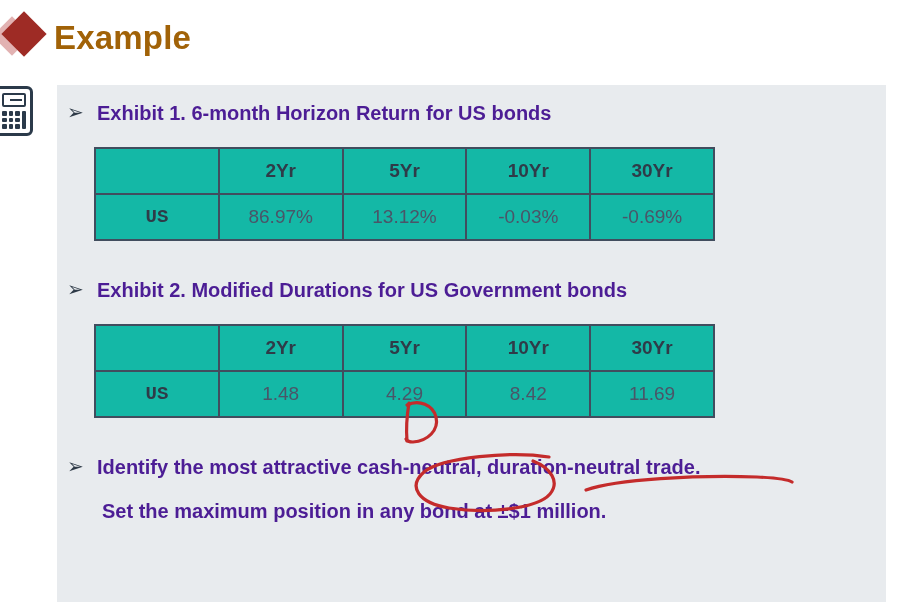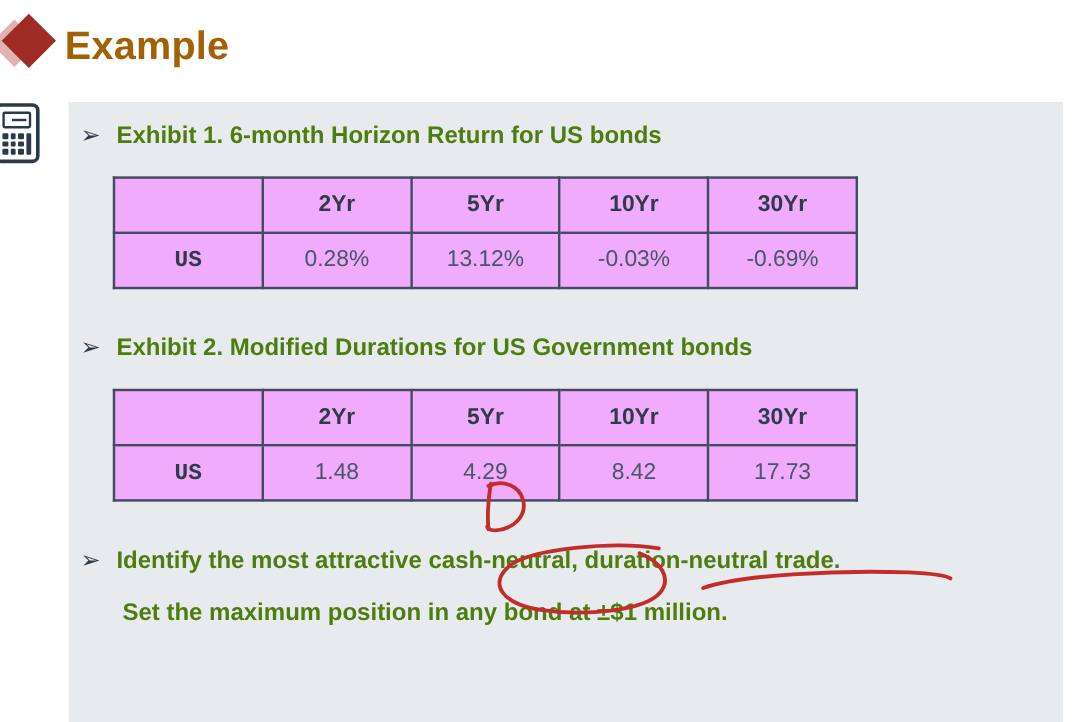--- a/index.html
+++ b/index.html
@@ -132,37 +132,37 @@
     color: #2e3a47;
     font-size: 20px;
     line-height: 1;
     width: 30px;
     flex: none;
     font-family: "DejaVu Sans", sans-serif;
   }
   .bullet-text {
     font-size: 20px;
     font-weight: bold;
-    color: #4d7c0f;
+    color: #4c1d95;
     line-height: 1.15;
   }
 
   #exhibit1-heading { left: 10px; top: 17px; }
   #exhibit2-heading { left: 10px; top: 194px; }
   #identify-line    { left: 10px; top: 371px; }
   #maxpos-line      { left: 45px; top: 415px; }
   #maxpos-line .bullet-text { font-size: 20px; }
 
   
   table.data-table {
     position: absolute;
     border-collapse: collapse;
     width: 621px;
     table-layout: fixed;
-    background: #f0abfc;
+    background: #14b8a6;
   }
   table.data-table td {
     border: 2px solid #414d5e;
     height: 44px;
     text-align: center;
     vertical-align: middle;
     font-size: 19px;
     color: #4a5568;
     padding: 0;
   }
@@ -227,21 +227,21 @@
     <tbody>
       <tr>
         <td class="corner"></td>
         <td class="hdr">2Yr</td>
         <td class="hdr">5Yr</td>
         <td class="hdr">10Yr</td>
         <td class="hdr">30Yr</td>
       </tr>
       <tr>
         <td class="rowlabel">US</td>
-        <td>0.28%</td>
+        <td>86.97%</td>
         <td>13.12%</td>
         <td>-0.03%</td>
         <td>-0.69%</td>
       </tr>
     </tbody>
   </table>
 
   <div class="bullet-line" id="exhibit2-heading">
     <span class="bullet-glyph">➢</span>
     <span class="bullet-text">Exhibit 2. Modified Durations for US Government bonds</span>
@@ -254,21 +254,21 @@
         <td class="hdr">2Yr</td>
         <td class="hdr">5Yr</td>
         <td class="hdr">10Yr</td>
         <td class="hdr">30Yr</td>
       </tr>
       <tr>
         <td class="rowlabel">US</td>
         <td>1.48</td>
         <td>4.29</td>
         <td>8.42</td>
-        <td>17.73</td>
+        <td>11.69</td>
       </tr>
     </tbody>
   </table>
 
   <div class="bullet-line" id="identify-line">
     <span class="bullet-glyph">➢</span>
     <span class="bullet-text">Identify the most attractive cash-neutral, duration-neutral trade.</span>
   </div>
 
   <div class="bullet-line" id="maxpos-line">

